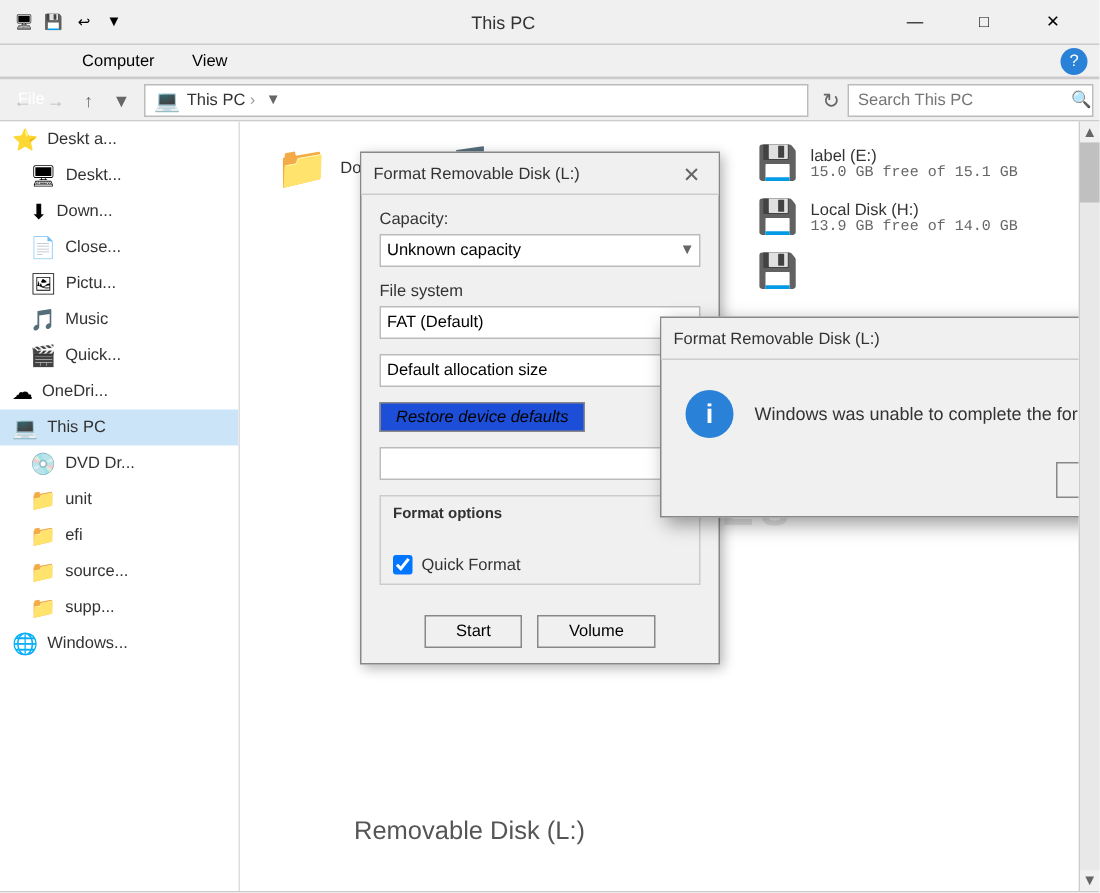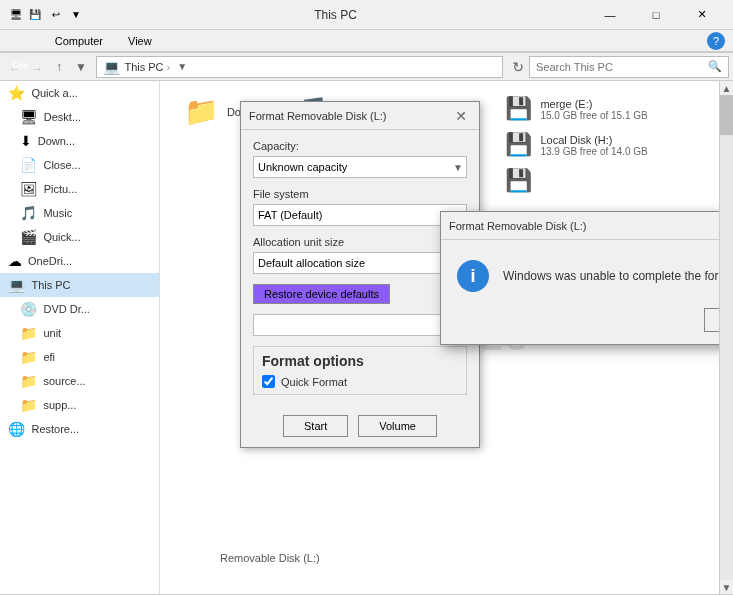--- a/index.html
+++ b/index.html
@@ -55,21 +55,21 @@
       background: white;
       display: flex;
       align-items: center;
       padding: 0 6px;
       font-size: 11px;
       margin: 0 4px;
     }
     .path-segment { color: #333; }
     .path-separator { color: #999; margin: 0 3px; }
     .search-bar {
-      width: 200px;
+      width: 164px;
       height: 22px;
       border: 1px solid #bbb;
       display: flex;
       align-items: center;
       background: white;
       padding: 0 6px;
     }
     .search-bar input {
       border: none;
       outline: none;
@@ -137,21 +137,21 @@
     .drive-item {
       display: flex;
       align-items: center;
       gap: 8px;
       padding: 4px 6px;
       cursor: pointer;
       min-height: 36px;
     }
     .drive-info { font-size: 11px; }
     .drive-name { color: #333; font-size: 11px; }
-    .drive-space { color: #666; font-size: 10px; }
+    .drive-space { color: #666; font-size: 10px; font-family: Liberation Mono, monospace; }
 
     
     .status-bar {
       height: 22px;
       background: #f0f0f0;
       border-top: 1px solid #ccc;
       display: flex;
       align-items: center;
       padding: 0 8px;
       font-size: 11px;
@@ -194,42 +194,43 @@
     .select-arrow {
       position: absolute;
       right: 4px;
       top: 50%;
       transform: translateY(-50%);
       font-size: 10px;
       color: #666;
       pointer-events: none;
     }
     .restore-btn {
-      background: #8b5cf6;
+      background: #1d4ed8;
       border: 1px solid #888;
       padding: 3px 10px;
       font-size: 11px;
       cursor: pointer;
       margin-bottom: 10px;
+      font-style: italic;
     }
     .volume-label-input {
       width: 100%;
       height: 22px;
       border: 1px solid #bbb;
       background: white;
       font-size: 11px;
       padding: 0 4px;
       margin-bottom: 10px;
     }
     .format-options-box {
       border: 1px solid #ccc;
       padding: 6px 8px;
       margin-bottom: 10px;
     }
-    .format-options-title { font-size: 14px; font-weight: bold; color: #333; margin-bottom: 6px; }
+    .format-options-title { font-size: 10px; font-weight: bold; color: #333; margin-bottom: 22px; }
     .checkbox-row { display: flex; align-items: center; gap: 6px; }
     .checkbox-row input[type=checkbox] { width: 13px; height: 13px; }
     .checkbox-label { font-size: 11px; color: #333; }
     .dialog-footer { display: flex; justify-content: center; gap: 10px; padding: 0 12px 10px; }
     .btn {
       background: #f0f0f0;
       border: 1px solid #888;
       padding: 4px 20px;
       font-size: 11px;
       cursor: pointer;
@@ -344,21 +345,21 @@
     <input type="text" placeholder="Search This PC" style="">
     <span class="search-icon-span">🔍</span>
   </div>
 </div>
 
 <div class="main-layout">
 
   <div class="sidebar">
     <div class="sidebar-item">
       <span class="si-icon">⭐</span>
-      <span class="si-label">Quick a...</span>
+      <span class="si-label">Deskt a...</span>
     </div>
     <div class="sidebar-item" style="padding-left:20px;">
       <span class="si-icon">🖥</span>
       <span class="si-label">Deskt...</span>
     </div>
     <div class="sidebar-item" style="padding-left:20px;">
       <span class="si-icon">⬇</span>
       <span class="si-label">Down...</span>
     </div>
     <div class="sidebar-item" style="padding-left:20px;">
@@ -400,21 +401,21 @@
     <div class="sidebar-item" style="padding-left:20px;">
       <span class="si-icon">📁</span>
       <span class="si-label">source...</span>
     </div>
     <div class="sidebar-item" style="padding-left:20px;">
       <span class="si-icon">📁</span>
       <span class="si-label">supp...</span>
     </div>
     <div class="sidebar-item">
       <span class="si-icon">🌐</span>
-      <span class="si-label">Restore...</span>
+      <span class="si-label">Windows...</span>
     </div>
   </div>
 
   <div class="content-area" style="position:relative;">
 
     <div style="display:flex; gap:10px; padding:10px 20px 5px; position:relative; z-index:1;">
       <div class="folder-item">
         <span class="folder-icon">📁</span>
         <span class="folder-label">Documents</span>
       </div>
@@ -423,37 +424,37 @@
         <span class="folder-label">Music</span>
       </div>
     </div>
 
     <div class="watermark">AppuaLs</div>
 
     <div style="position:absolute; right:20px; top:10px; width:200px;">
       <div class="drive-item">
         <span style="font-size:22px;color:#666;">💾</span>
         <div class="drive-info">
-          <div class="drive-name">merge (E:)</div>
+          <div class="drive-name">label (E:)</div>
           <div class="drive-space">15.0 GB free of 15.1 GB</div>
         </div>
       </div>
       <div class="drive-item">
         <span style="font-size:22px;color:#666;">💾</span>
         <div class="drive-info">
           <div class="drive-name">Local Disk (H:)</div>
           <div class="drive-space">13.9 GB free of 14.0 GB</div>
         </div>
       </div>
       <div class="drive-item">
         <span style="font-size:22px;color:#666;">💾</span>
       </div>
     </div>
 
-    <div style="position:absolute; bottom:30px; left:60px; font-size:11px; color:#555;">Removable Disk (L:)</div>
+    <div style="position:absolute; bottom:30px; left:76px; font-size:17px; color:#555;">Removable Disk (L:)</div>
 
     <div class="format-dialog">
       <div class="dialog-title-bar">
         <span class="dialog-title">Format Removable Disk (L:)</span>
         <div class="dialog-close">✕</div>
       </div>
       <div class="dialog-body">
         <div class="field-label">Capacity:</div>
         <div class="select-wrapper">
           <select>
@@ -463,21 +464,20 @@
         </div>
 
         <div class="field-label">File system</div>
         <div class="select-wrapper">
           <select>
             <option>FAT (Default)</option>
           </select>
           <span class="select-arrow">▼</span>
         </div>
 
-        <div class="field-label">Allocation unit size</div>
         <div class="select-wrapper">
           <select>
             <option>Default allocation size</option>
           </select>
           <span class="select-arrow">▼</span>
         </div>
 
         <button class="restore-btn">Restore device defaults</button>
 
         <input type="text" class="volume-label-input" value="" style="">

